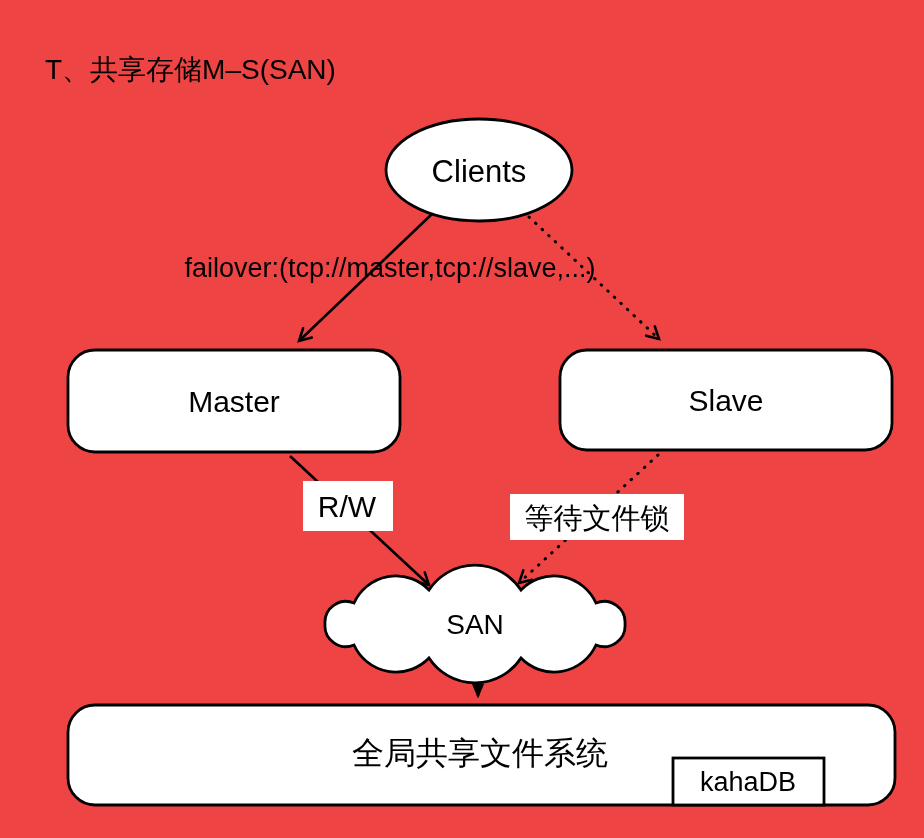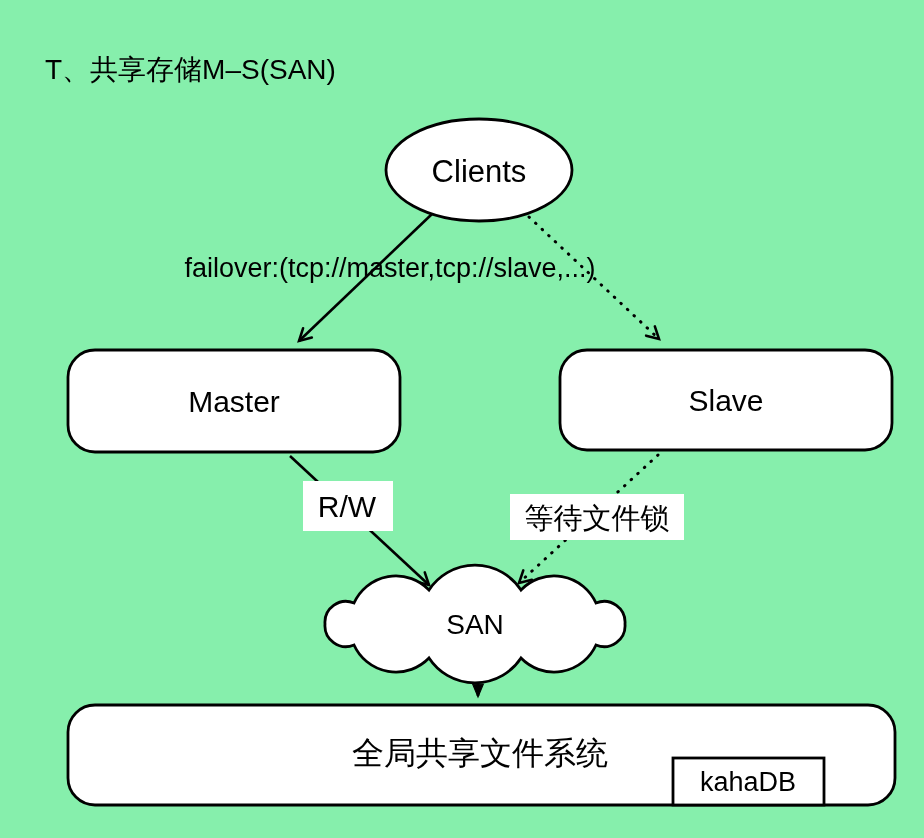--- a/index.html
+++ b/index.html
@@ -4,21 +4,21 @@
 <style>
   html, body {
     margin: 0;
     padding: 0;
     background: #ffffff;
   }
   .stage {
     position: relative;
     width: 924px;
     height: 838px;
-    background: #86efac;
+    background: #ef4444;
     overflow: hidden;
   }
   svg text {
     font-family: "Liberation Sans", "DejaVu Sans", sans-serif;
     fill: #000000;
   }
   .node-shape {
     fill: #ffffff;
     stroke: #000000;
     stroke-width: 2.8;

